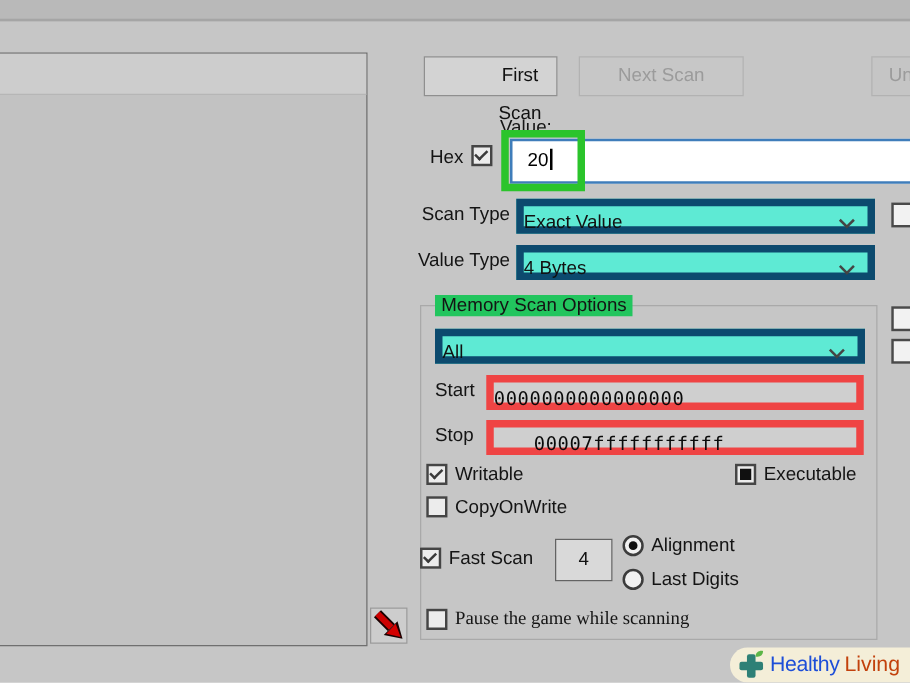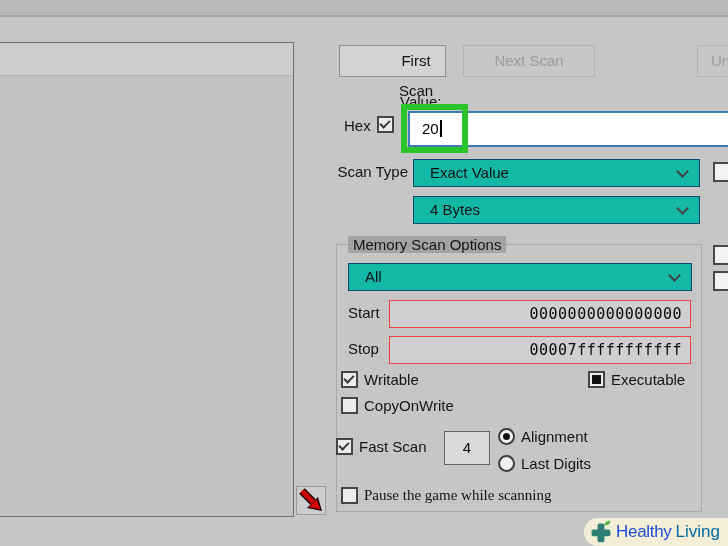--- a/index.html
+++ b/index.html
@@ -44,52 +44,52 @@
         height:4px; border-left:2px solid #3a3a3a; border-bottom:2px solid #3a3a3a;
         transform:rotate(-45deg); }
   .cb.mixed::after { content:""; position:absolute; left:2px; top:2px; right:2px;
         bottom:2px; background:#101010; }
   .radio { position:absolute; width:17px; height:17px; border:2px solid #3c3c3c;
         border-radius:50%; background:#f1f1f1; }
   .radio.selected::after { content:""; position:absolute; left:3px; top:3px; right:3px;
         bottom:3px; background:#111; border-radius:50%; }
 
   
-  .dd { position:absolute; height:28px; background:#14b8a6; border:1px solid #0c4a6e;
-        font-size:15px; line-height:26px; padding-left:16px; color:#111; }
+  .dd { position:absolute; height:28px; background:#5eead4; border:6px solid #0c4a6e;
+        font-size:15px; line-height:26px; padding-left:0; color:#111; }
   .chev { position:absolute; right:12px; top:7px; width:9px; height:9px;
           border-right:2px solid #444; border-bottom:2px solid #444;
           transform:rotate(45deg); }
 
   
   .groupbox { position:absolute; left:336px; top:244px; width:366px; height:268px;
               border:1px solid #a9a9a9; }
-  .group-title { position:absolute; left:348px; top:236px; background:#a3a3a3;
+  .group-title { position:absolute; left:348px; top:236px; background:#22c55e;
                  padding:0 5px; font-size:15px; z-index:2; }
 
-  .field { position:absolute; height:28px; background:#cfcfcf; border:1px solid #ef4444;
+  .field { position:absolute; height:28px; background:#cfcfcf; border:6px solid #ef4444;
            font-family:"DejaVu Sans Mono", monospace; font-size:15px; line-height:26px;
-           text-align:right; padding-right:8px; letter-spacing:0.5px; color:#0a0a0a; }
+           text-align:left; padding-right:8px; letter-spacing:0.5px; color:#0a0a0a; }
 
   .fast-input { position:absolute; left:444px; top:431px; width:46px; height:34px;
                 background:#d9d9d9; border:1px solid #636363; font-size:15px;
                 text-align:center; line-height:32px; color:#111; }
 
   .arrow-btn { position:absolute; left:296px; top:486px; width:30px; height:29px;
                background:#cdcdcd; border:1px solid #9a9a9a; }
 
   .cut-cb { position:absolute; width:20px; height:20px; background:#f2f2f2;
             border:2px solid #4a4a4a; }
 
   
   .watermark { position:absolute; right:0; top:518px; height:28px; background:#f4eed8;
                border-radius:14px 0 0 14px; display:flex; align-items:center;
                padding:0 8px 0 5px; z-index:40; }
   .wm-bold { font-size:17px; font-weight:normal; color:#1d4ed8; letter-spacing:-0.3px; }
-  .wm-light { font-size:17px; color:#0369a1; margin-left:4px; }
+  .wm-light { font-size:17px; color:#c2410c; margin-left:4px; }
 </style>
 </head>
 <body>
 
 <div class="stage">
 
   <div class="top-strip"></div>
 
   <div class="found-panel">
     <div class="found-header"></div>
@@ -108,41 +108,42 @@
   </div>
   <div class="highlight-box"></div>
 
   <div class="lbl" style="left:300px; top:163px; width:108px; text-align:right;">Scan Type</div>
   <div class="dd" style="left:413px; top:159px; width:287px;">
     <span>Exact Value</span>
     <span class="chev"></span>
   </div>
   <div class="cut-cb" style="left:713px; top:162px;"></div>
 
+  <div class="lbl" style="left:300px; top:200px; width:108px; text-align:right;">Value Type</div>
   <div class="dd" style="left:413px; top:196px; width:287px;">
     <span>4 Bytes</span>
     <span class="chev"></span>
   </div>
 
   <div class="groupbox"></div>
   <div class="group-title">Memory Scan Options</div>
 
   <div class="dd" style="left:348px; top:263px; width:344px;">
     <span>All</span>
     <span class="chev"></span>
   </div>
 
   <div class="cut-cb" style="left:713px; top:245px;"></div>
   <div class="cut-cb" style="left:713px; top:271px;"></div>
 
   <div class="lbl" style="left:348px; top:304px;">Start</div>
   <div class="field" style="left:389px; top:300px; width:302px;">0000000000000000</div>
 
   <div class="lbl" style="left:348px; top:340px;">Stop</div>
-  <div class="field" style="left:389px; top:336px; width:302px;">00007fffffffffff</div>
+  <div class="field" style="left:389px; top:336px; width:302px;padding-left:32px;">00007fffffffffff</div>
 
   <div class="cb checked" style="left:341px; top:371px;"></div>
   <div class="lbl" style="left:364px; top:371px;">Writable</div>
 
   <div class="cb mixed" style="left:588px; top:371px;"></div>
   <div class="lbl" style="left:611px; top:371px;">Executable</div>
 
   <div class="cb" style="left:341px; top:397px;"></div>
   <div class="lbl" style="left:364px; top:397px;">CopyOnWrite</div>
 

